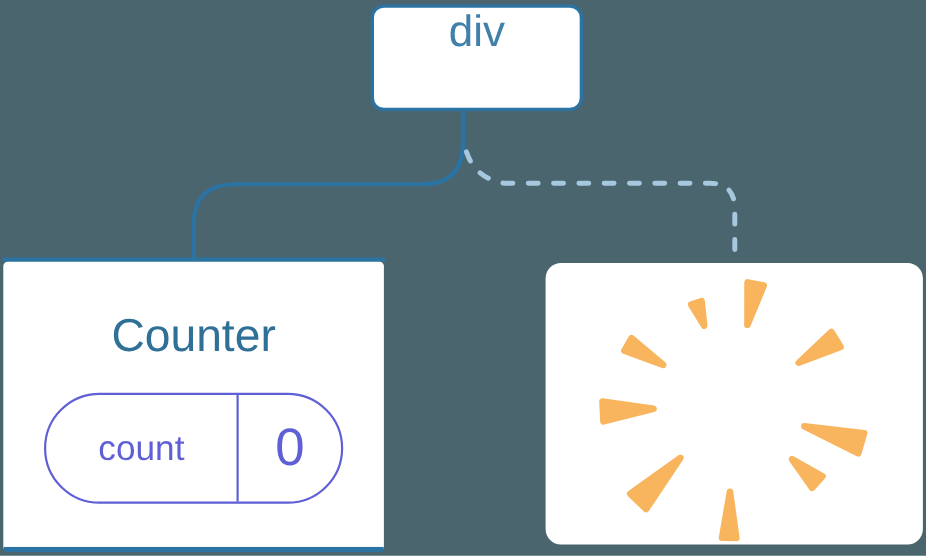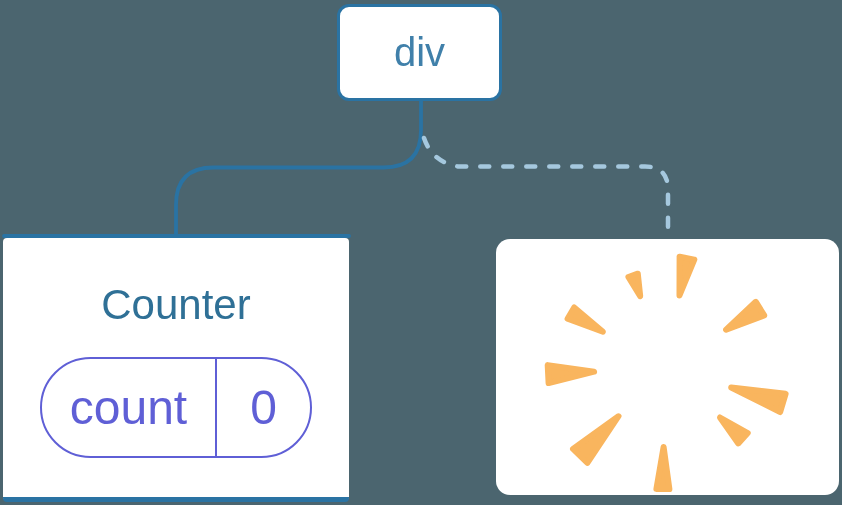--- a/index.html
+++ b/index.html
@@ -18,25 +18,25 @@
     inset: 0;
     width: 842px;
     height: 505px;
     z-index: 0;
   }
 
   .card { position: absolute; background: var(--card, #ffffff); z-index: 1; }
 
   .root-node {
     left: 337px; top: 4px;
-    width: 165px; height: 97px;
+    width: 193px; height: 97px;
     border: 3px solid var(--solid-line, #2a73a3);
     border-radius: 12px;
     box-sizing: border-box;
-    display: flex; align-items: center; justify-content: center;
+    display: flex; justify-content: center;
     font-size: 40px; font-weight: 500;
     color: var(--node-text, #4080aa);
   }
 
   .counter-card {
     left: 3px; top: 238px;
     width: 346px; height: 259px;
     border-radius: 4px;
     border-bottom: 5px solid var(--solid-line, #2a73a3);
     box-sizing: content-box;
@@ -58,21 +58,21 @@
     border-radius: 52px;
     box-sizing: border-box;
     display: flex; align-items: stretch;
     background: var(--card, #ffffff);
     color: var(--pill, #5f5fd6);
   }
 
   .pill-key {
     flex: 0 0 173px;
     display: flex; align-items: center; justify-content: center;
-    font-size: 48px;
+    font-size: 32px;
   }
 
   .pill-divider {
     width: 0;
     border-left: 2.5px solid var(--pill, #5f5fd6);
   }
 
   .pill-value {
     flex: 1;
     display: flex; align-items: center; justify-content: center;

